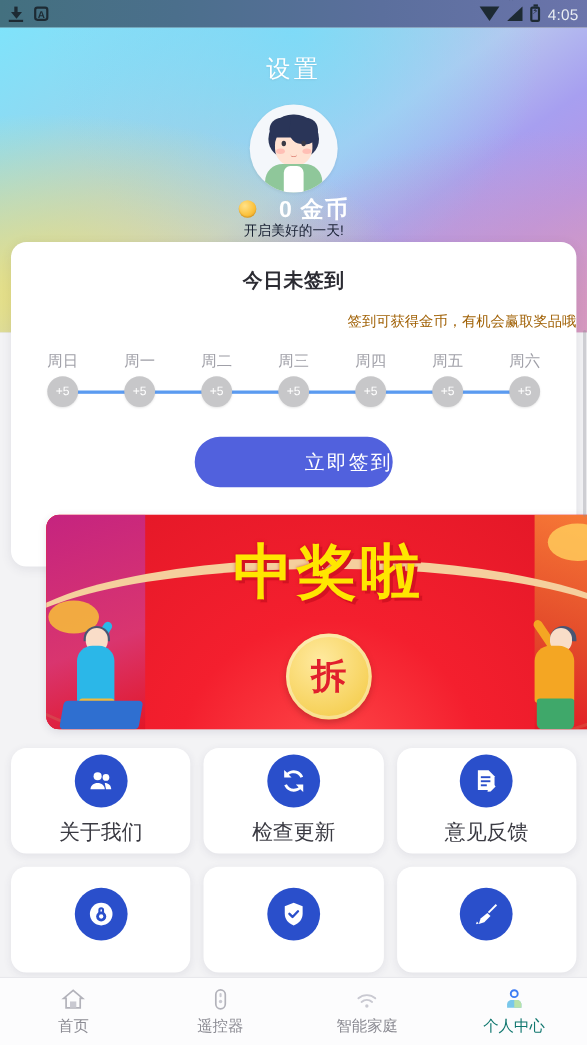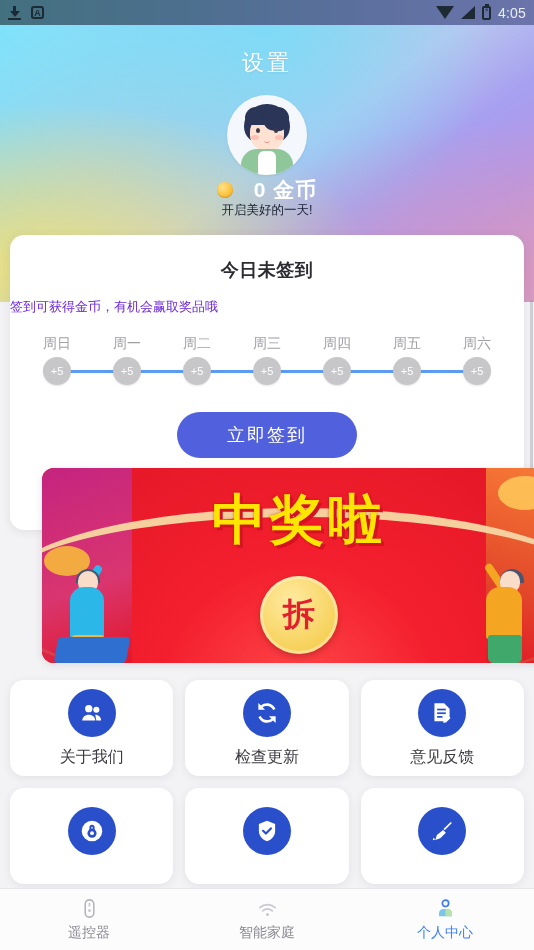--- a/index.html
+++ b/index.html
@@ -78,33 +78,33 @@
   .hero-sub { position:absolute; top:202px; left:0; width:100%; text-align:center; color:#0f172a;
     font-size:12.5px; z-index:6; opacity:.95;}
 
   
   .content { position:absolute; top:25px; left:0; width:534px; height:875px; overflow:hidden; z-index:10; }
   .card {
     position:absolute; background:#fff; border-radius:14px;
     box-shadow: 0 2px 10px rgba(60,60,90,.10);
   }
   
-  .signin { left:10px; top:210px; width:514px; height:295px; padding-top:23px; }
+  .signin { left:10px; top:195px; width:514px; height:295px; padding-top:23px; }
   .signin h2 { text-align:center; font-size:18px; color:#2c2c33; font-weight:bold; letter-spacing:.5px;}
-  .signin p.sub { text-align:left; font-size:13px; color:#6d28d9; margin-top:16px;}
+  .signin p.sub { text-align:right; font-size:13px; color:#a16207; margin-top:16px;}
   .week { display:flex; justify-content:space-between; padding:0 22px; margin-top:19px;}
   .week .d { font-size:14px; color:#a0a0a8; width:50px; text-align:center;}
   .dots { position:relative; display:flex; justify-content:space-between; padding:0 22px; margin-top:4px;}
   .dots:before{ content:""; position:absolute; left:47px; right:47px; top:13px; height:2.5px; background:#5b9bf0; }
   .dot { position:relative; z-index:2; width:28px; height:28px; border-radius:50%; background:#c7c7c9;
      color:#fff; font-size:11px; display:flex;align-items:center;justify-content:center;
      margin:0 11px; box-shadow:0 1px 2px rgba(0,0,0,.10);}
   .dotcell{ width:50px; display:flex; justify-content:center;}
   .signbtn { display:block; margin:27px auto 0; width:180px; height:46px; border:none; border-radius:23px;
-     background:#5161dd; color:#fff; font-size:18px; letter-spacing:2px; font-family:inherit; cursor:pointer;}
+     background:#5161dd; color:#fff; font-size:18px; letter-spacing:2px; font-family:inherit; cursor:pointer;text-align:right;}
 
   
   .banner { position:absolute; left:10px; top:443px; width:514px; height:195px; border-radius:12px; overflow:hidden;
      box-shadow:0 2px 8px rgba(60,60,90,.12); background:#ef1f30;margin-left:32px;}
   .bn-bg{position:absolute;inset:0;background:
     radial-gradient(circle at 50% 120%, #ff4b4b 0%, #f41f2e 40%, #e01626 100%);}
   .bn-left{position:absolute;left:0;top:0;width:90px;height:100%;background:linear-gradient(160deg,#c0268f,#d63a7b 60%,#e01626);opacity:.85;}
   .bn-right{position:absolute;right:0;top:0;width:70px;height:100%;background:linear-gradient(200deg,#ff9d3c,#e0582a 60%,#e01626);opacity:.75;}
   .bn-flap{position:absolute;left:-40px;right:-40px;top:40px;height:180px;border-radius:50%/80px;
     border-top:9px solid #f5cf9d; box-shadow:0 3px 0 rgba(200,150,100,.25);}
@@ -129,29 +129,29 @@
   .bn-gift{left:14px;bottom:0;width:72px;height:26px;background:#2f6fd0;border-radius:4px;transform:skewX(-10deg);}
   .bn-coin{left:2px;top:78px;width:46px;height:30px;border-radius:50%;background:#f5b83c;opacity:.9;}
   .bn-coin2{right:4px;top:8px;width:54px;height:34px;border-radius:50%;background:#ffca5a;opacity:.85;}
 
   
   .grid { position:absolute; left:10px; top:655px; width:514px; display:grid; grid-template-columns:repeat(3,1fr); gap:12px;}
   .tile { background:#fff; border-radius:14px; height:96px; display:flex;flex-direction:column;align-items:center;
      justify-content:center; gap:10px; box-shadow:0 2px 8px rgba(60,60,90,.09); cursor:pointer;}
   .tile .cicon { width:48px;height:48px;border-radius:50%;background:#2a4fcb; display:flex;align-items:center;justify-content:center;}
   .tile .cicon svg{ width:26px;height:26px; fill:#fff;}
-  .tile .lbl { font-size:16px; color:#3a3a42;}
+  .tile .lbl { font-size:19px; color:#3a3a42;}
 
   
   .bottomnav{position:absolute;bottom:0;left:0;width:534px;height:62px;background:#fcfcfd;
     border-top:1px solid #e6e6ea; display:flex; z-index:50;}
   .nav-item{flex:1;display:flex;flex-direction:column;align-items:center;justify-content:center;gap:4px;cursor:pointer;}
   .nav-item svg{width:23px;height:23px;}
   .nav-item .nlbl{font-size:14px;color:#8b8b93;}
-  .nav-item.active .nlbl{color:#3b82f6;}
+  .nav-item.active .nlbl{color:#0f766e;}
   .scrollbar{position:absolute;right:1px;top:300px;width:3px;height:170px;border-radius:2px;background:rgba(140,140,150,.35);z-index:60;}
 </style>
 </head>
 <body>
 
 <div class="phone">
 
   <div class="statusbar">
     <div class="sb-left">
       <span class="ico-dl">
@@ -333,20 +333,27 @@
       </div>
 
     </div>
   </div>
 
   <div class="scrollbar"></div>
 
   <div class="bottomnav">
     <div class="nav-item">
       <svg viewBox="0 0 24 24">
+          <path d="M12 3.5L3 11h2.3v9h13.4v-9H21z" fill="none" stroke="#b2b2ba" stroke-width="1.6"></path>
+          <rect x="9" y="14" width="6" height="6" fill="#c9c9d1"></rect>
+        </svg>
+      <span class="nlbl">首页</span>
+    </div>
+    <div class="nav-item">
+      <svg viewBox="0 0 24 24">
           <rect x="7.5" y="3" width="9" height="18" rx="4.5" fill="none" stroke="#b2b2ba" stroke-width="1.6"></rect>
           <rect x="11" y="6" width="2" height="4" rx="1" fill="#c9c9d1"></rect>
           <circle cx="12" cy="14" r="1.6" fill="#c9c9d1"></circle>
         </svg>
       <span class="nlbl">遥控器</span>
     </div>
     <div class="nav-item">
       <svg viewBox="0 0 24 24">
           <path d="M4 11c4.5-4 11.5-4 16 0" fill="none" stroke="#c9c9d1" stroke-width="1.8" stroke-linecap="round"></path>
           <path d="M7 14.5c3-2.6 7-2.6 10 0" fill="none" stroke="#c9c9d1" stroke-width="1.8" stroke-linecap="round"></path>

